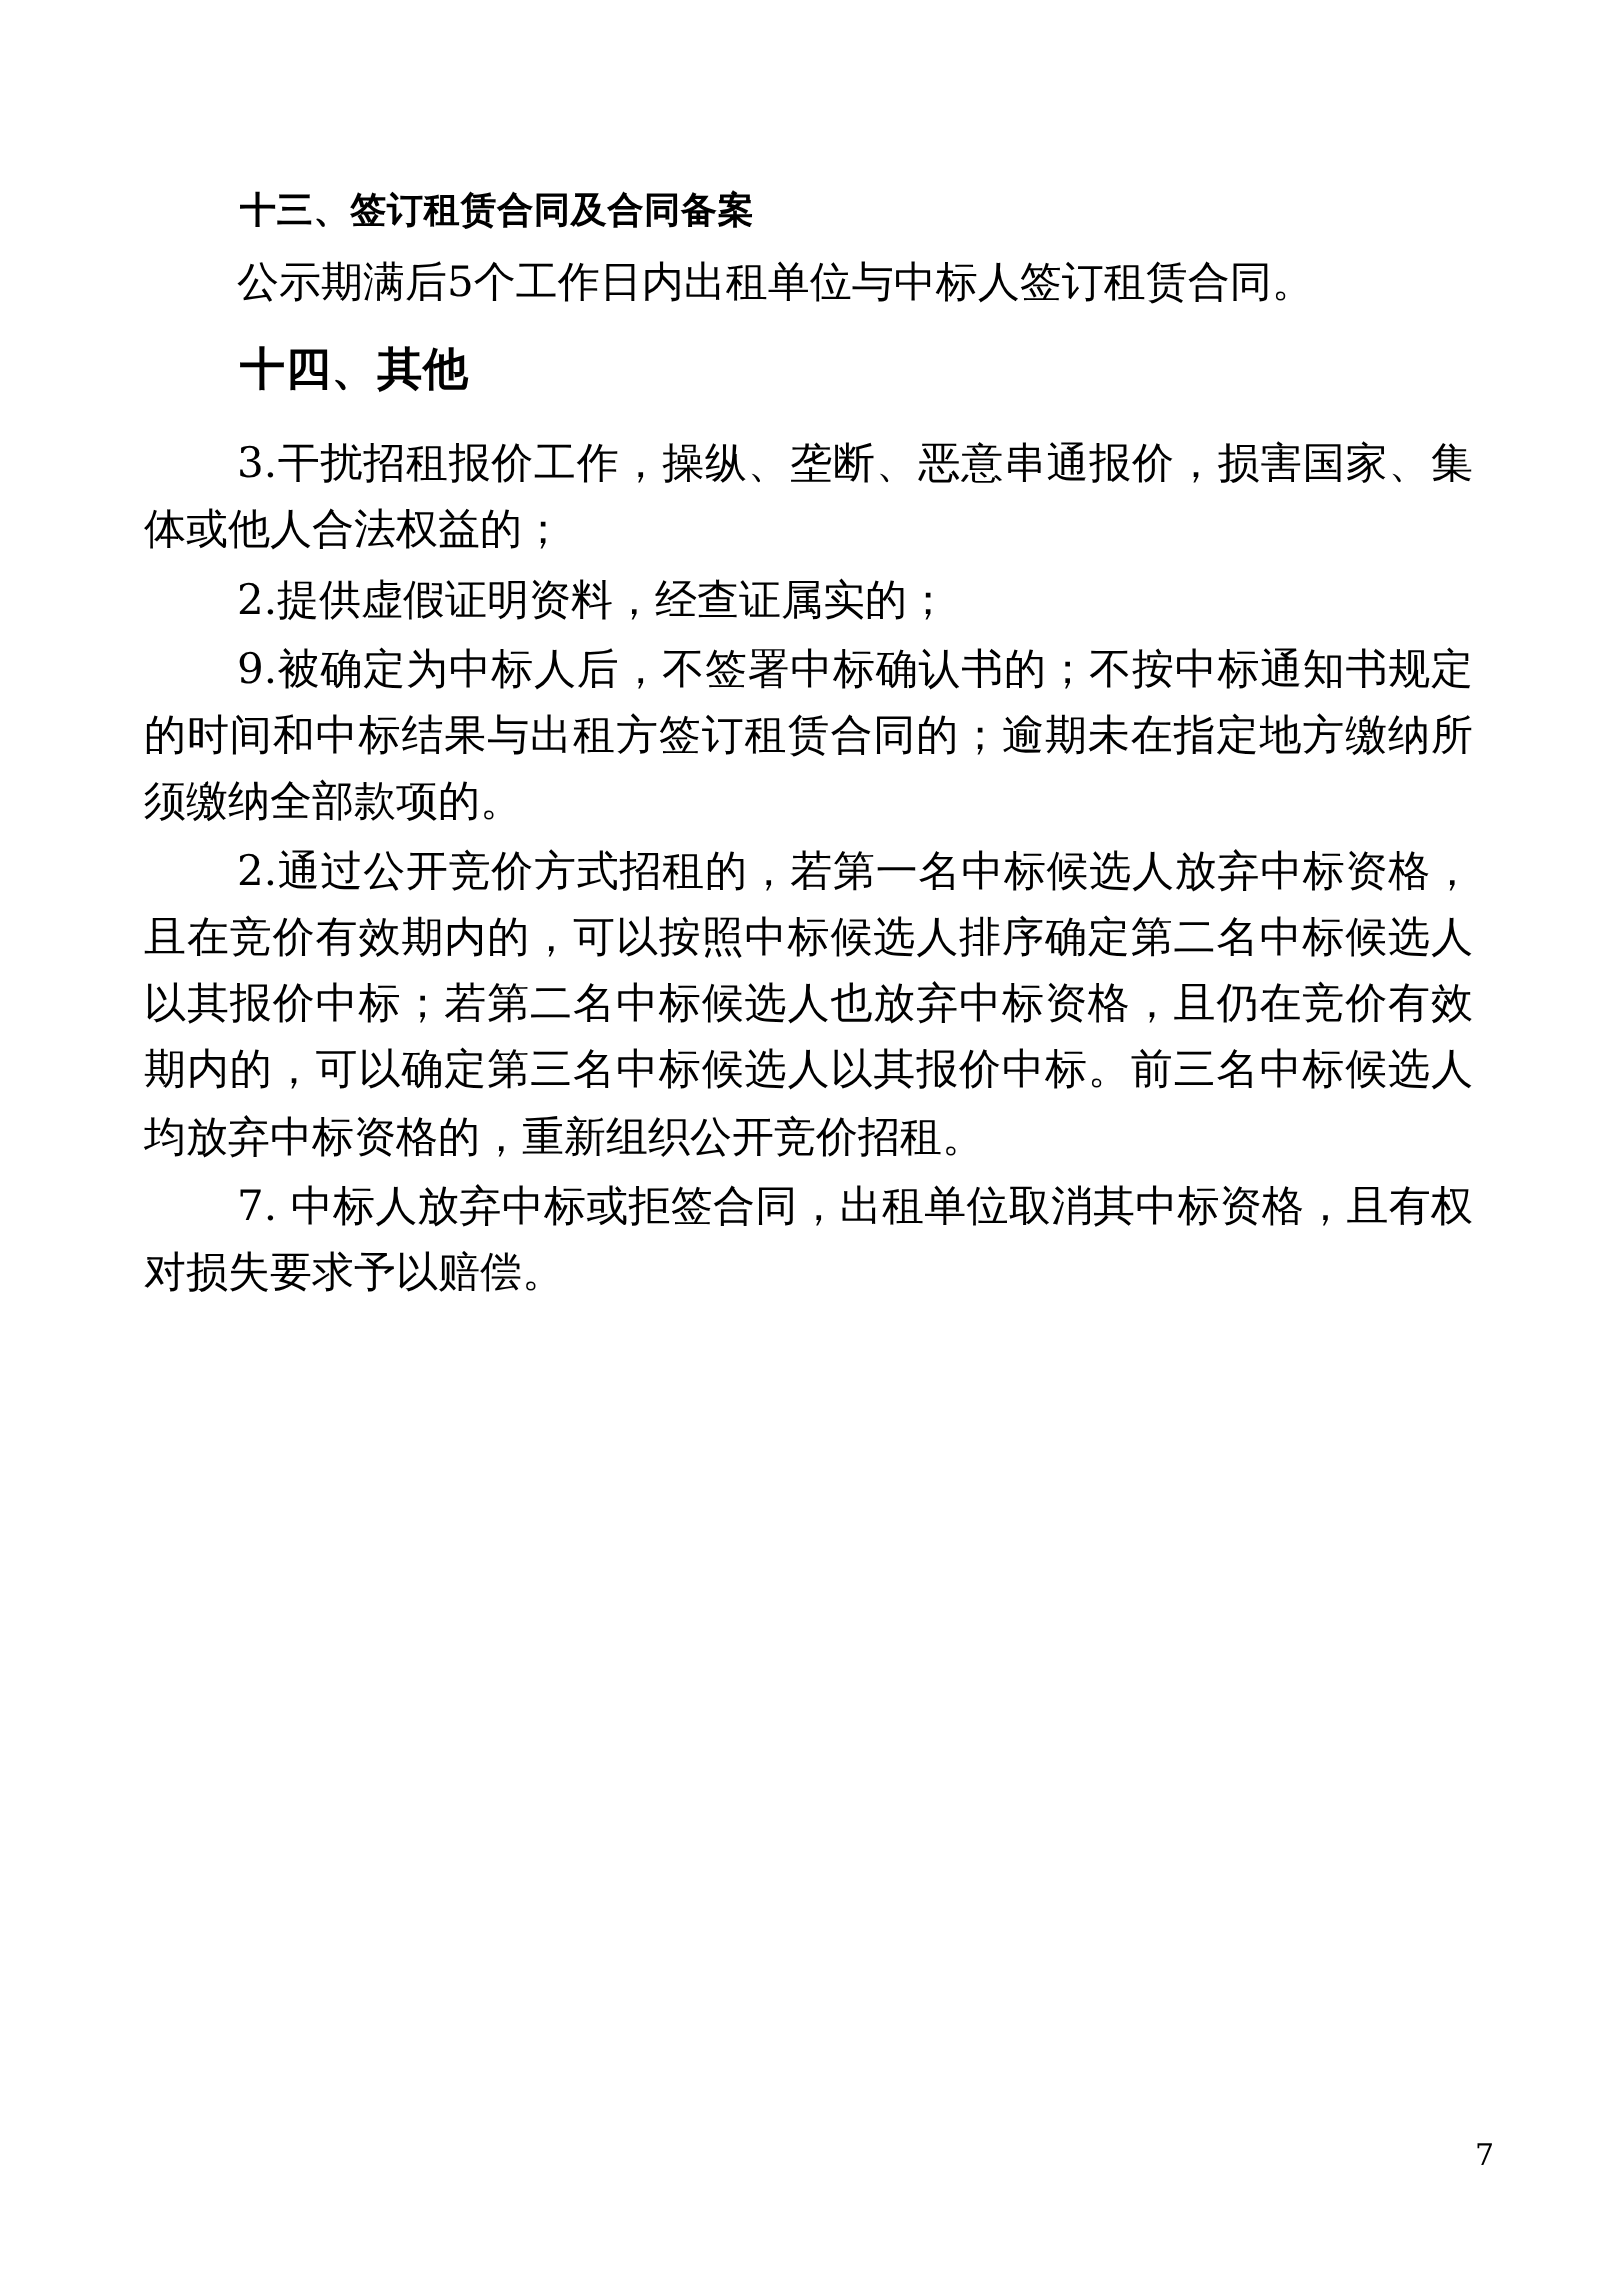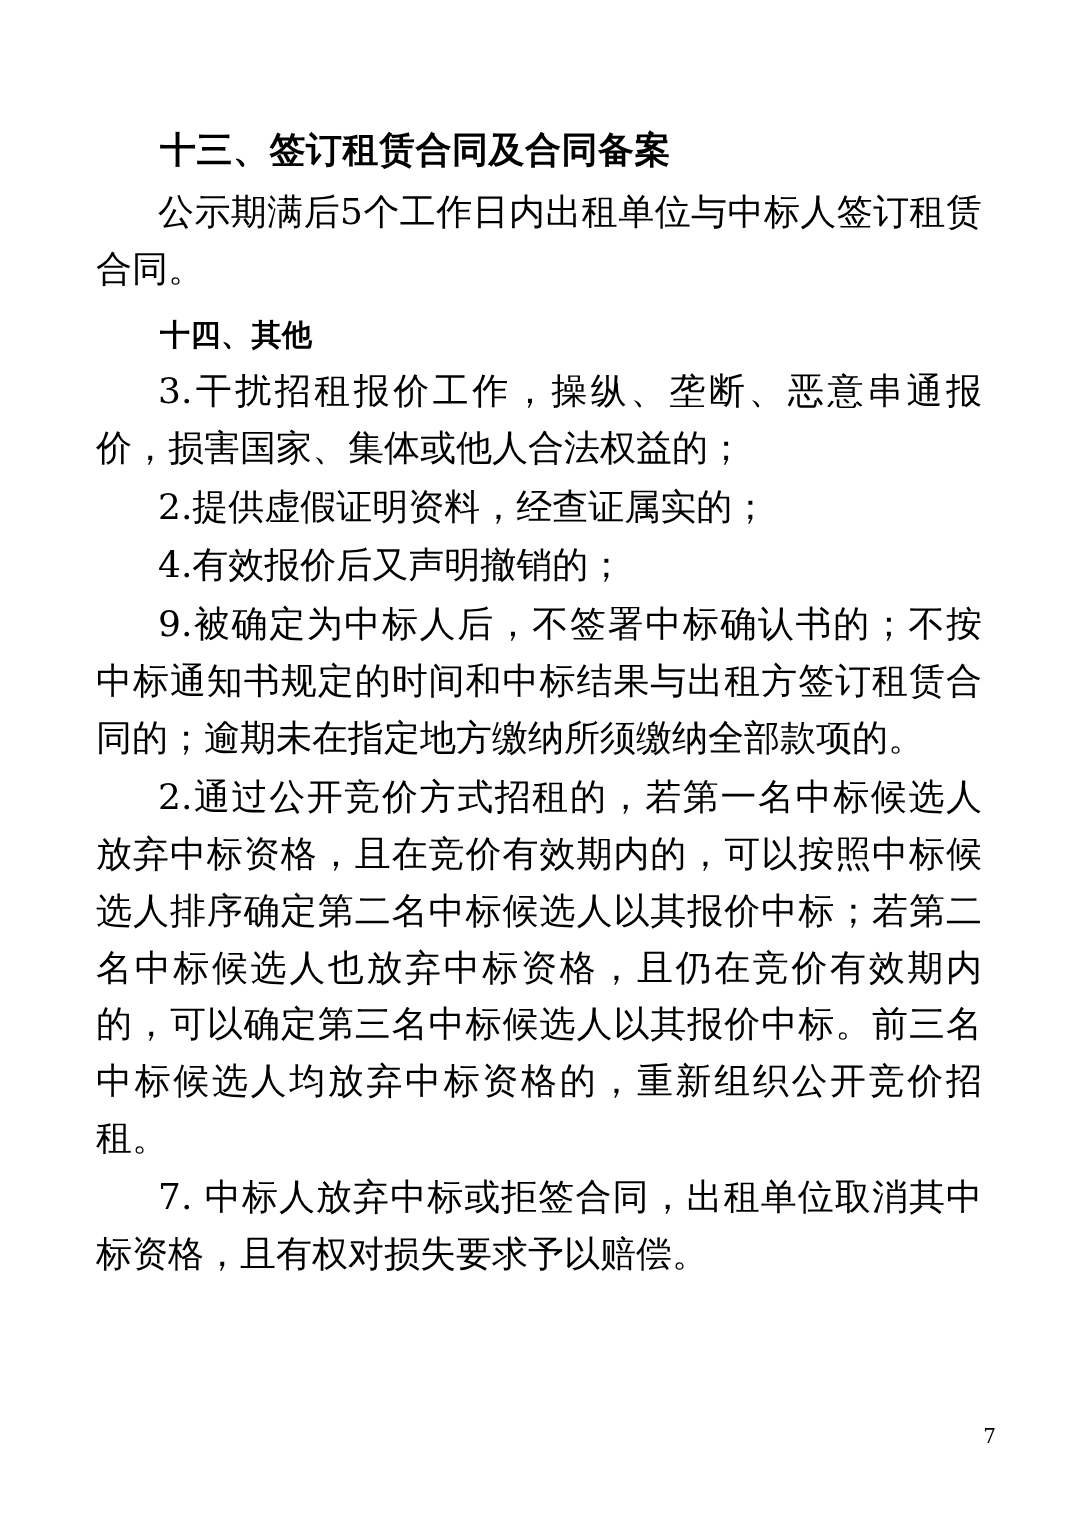--- a/index.html
+++ b/index.html
@@ -18,39 +18,39 @@
     box-sizing: border-box;
     overflow: hidden;
   }
   .content {
     position: absolute;
     left: 96px;
     top: 122px;
     width: 886px;
   }
   .heading {
-    font-size: 36px;
+    font-size: 24px;
     font-weight: bold;
     line-height: 1.5;
     letter-spacing: 0.5px;
     margin: 0 0 8px 0;
     text-indent: 64px;
     color: #000;
   }
   .heading2 {
     font-size: 30px;
     font-weight: bold;
     line-height: 1.5;
     letter-spacing: 0.5px;
-    margin: 14px 0 6px 0;
+    margin: 14px 0 18px 0;
     text-indent: 64px;
     color: #000;
   }
   p.para {
-    font-size: 36px;
+    font-size: 28px;
     line-height: 1.58;
     margin: 0 0 2px 0;
     text-indent: 62px;
     text-align: justify;
     text-justify: inter-ideograph;
     color: #000;
     letter-spacing: 0px;
   }
   .page-number {
     position: absolute;
@@ -73,21 +73,20 @@
 
 
     <div class="heading2">十四、其他</div>
 
 
 
     <p class="para">3.干扰招租报价工作，操纵、垄断、恶意串通报价，损害国家、集体或他人合法权益的；</p>
 
     <p class="para">2.提供虚假证明资料，经查证属实的；</p>
 
-    <p class="para">4.有效报价后又声明撤销的；</p>
 
     <p class="para">9.被确定为中标人后，不签署中标确认书的；不按中标通知书规定的时间和中标结果与出租方签订租赁合同的；逾期未在指定地方缴纳所须缴纳全部款项的。</p>
 
     <p class="para">2.通过公开竞价方式招租的，若第一名中标候选人放弃中标资格，且在竞价有效期内的，可以按照中标候选人排序确定第二名中标候选人以其报价中标；若第二名中标候选人也放弃中标资格，且仍在竞价有效期内的，可以确定第三名中标候选人以其报价中标。前三名中标候选人均放弃中标资格的，重新组织公开竞价招租。</p>
 
     <p class="para">7. 中标人放弃中标或拒签合同，出租单位取消其中标资格，且有权对损失要求予以赔偿。</p>
 
   </div>
 
   <div class="page-number">7</div>

